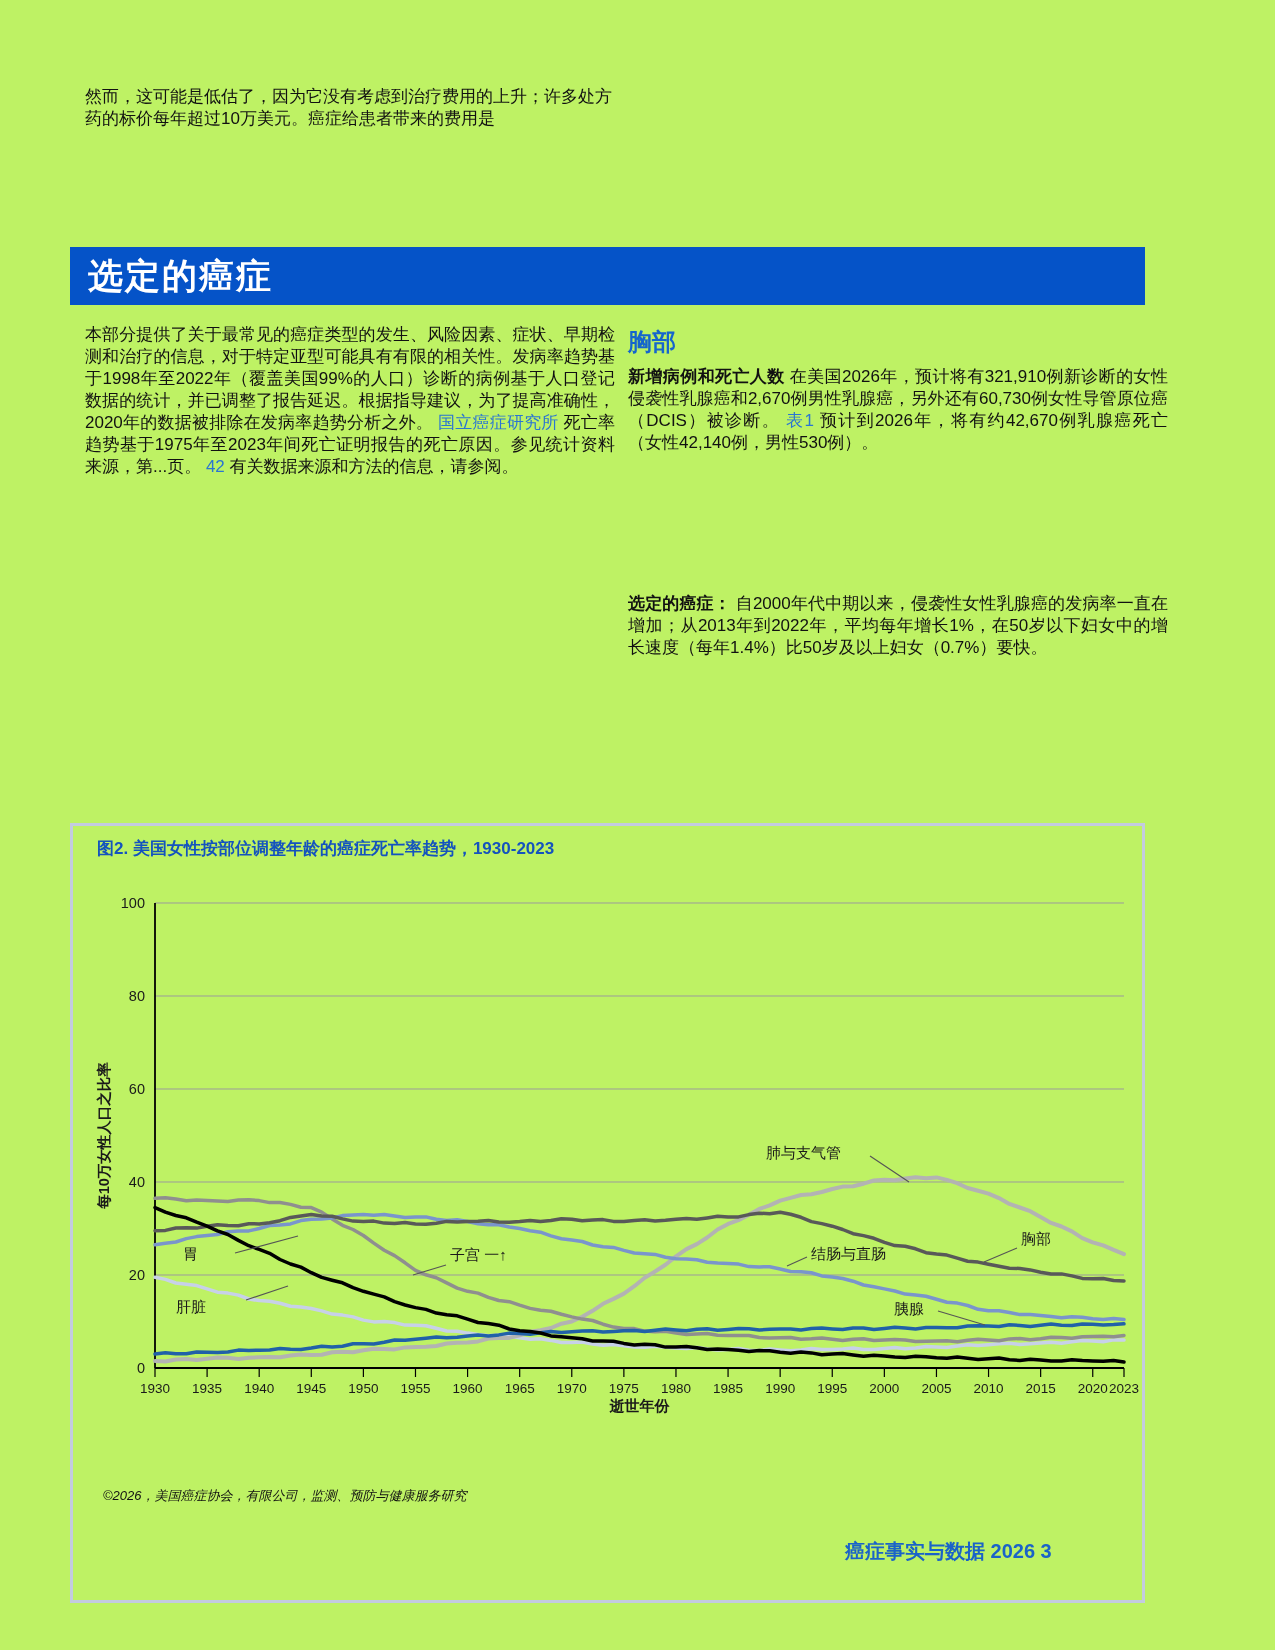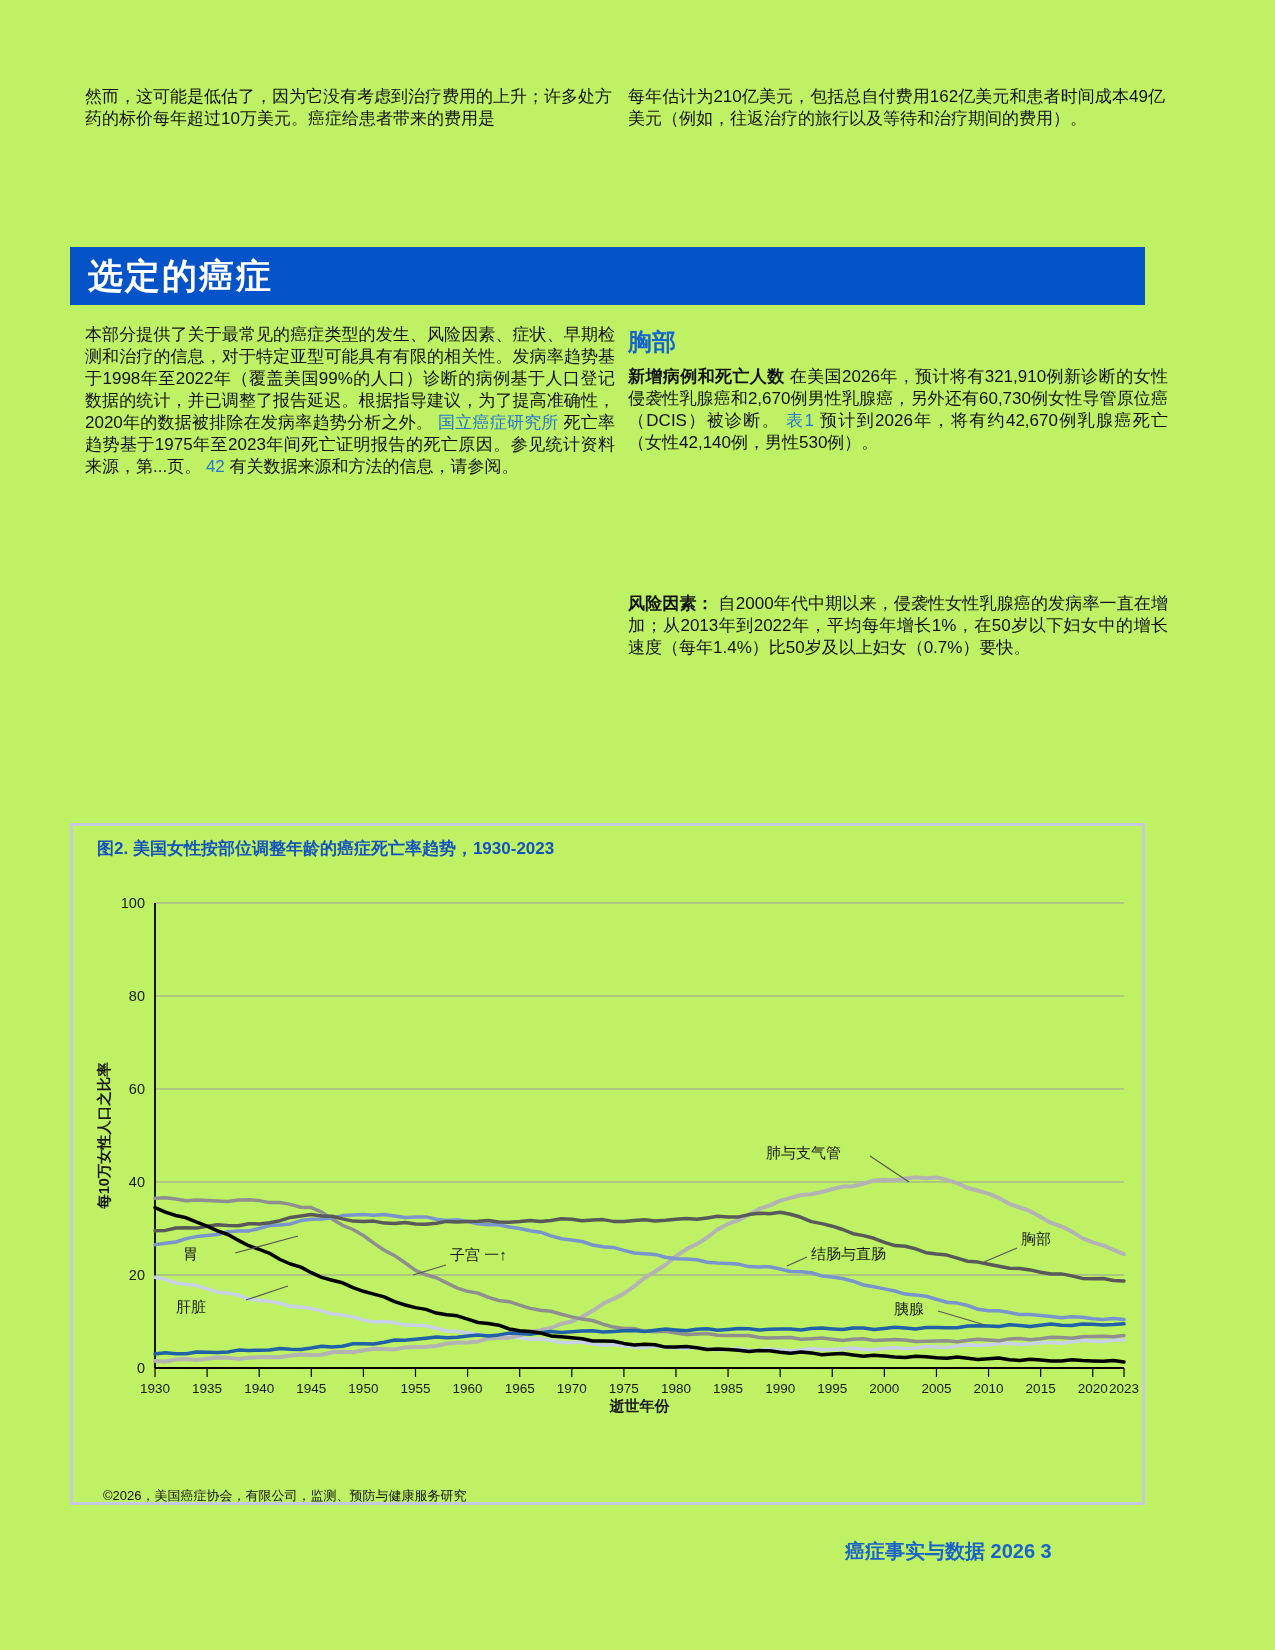--- a/index.html
+++ b/index.html
@@ -16,47 +16,46 @@
           background:var(--banner-bg);display:flex;align-items:center;text-align:right;}
   .banner span{color:#fff;font-size:35px;font-weight:bold;padding-left:18px;letter-spacing:2px;}
   .ov{left:85px;top:324px;width:530px;}
   .subhead{position:absolute;left:628px;top:326px;margin:0;font-size:24px;font-weight:bold;
            color:var(--heading-blue);}
   .b1{left:628px;top:366px;width:540px;}
   .b2{left:628px;top:593px;width:540px;}
   .seg-link{color:var(--link);}
   .seg-b{font-weight:bold;}
   .seg-sup{font-size:85%;position:relative;top:-3px;}
-  .figure-box{position:absolute;left:70px;top:823px;width:1075px;height:682px;
+  .figure-box{position:absolute;left:70px;top:823px;width:1075px;height:780px;
               border:3px solid var(--box-border);box-sizing:border-box;}
   .fig-title{position:absolute;left:24px;top:11px;font-size:17px;font-weight:bold;color:var(--title-blue);}
   #chart{position:absolute;left:0;top:0;width:1069px;height:692px;}
   .footnote{position:absolute;left:30px;top:603px;width:1013px;margin:0;
             font-size:13px;line-height:18px;text-align:justify;}
-  .footnote.f2{top:661px;}
+  .footnote.f2{top:661px;font-style:italic;}
   .footer{position:absolute;left:845px;top:1538px;font-size:20px;font-weight:bold;color:var(--footer-blue);}
   svg text{font-family:"Liberation Sans","DejaVu Sans",sans-serif;fill:#1a1a1a;}
 </style>
 </head>
 <body>
 
 <div class="page">
 
   <p class="para tl">然而，这可能是低估了，因为它没有考虑到治疗费用的上升；许多处方药的标价每年超过10万美元。癌症给患者带来的费用是</p>
-  <p class="para tr">每年估计为210亿美元，包括总自付费用162亿美元和患者时间成本49亿美元（例如，往返治疗的旅行以及等待和治疗期间的费用）。</p>
 
   <div class="banner">
     <span>选定的癌症</span>
   </div>
 
   <p class="para ov"><span>本部分提供了关于最常见的癌症类型的发生、风险因素、症状、早期检测和治疗的信息，对于特定亚型可能具有有限的相关性。发病率趋势基于1998年至2022年（覆盖美国99%的人口）诊断的病例基于人口登记数据的统计，并已调整了报告延迟。根据指导建议，为了提高准确性，2020年的数据被排除在发病率趋势分析之外。</span><span class="seg-link"> 国立癌症研究所 </span><span>死亡率趋势基于1975年至2023年间死亡证明报告的死亡原因。参见统计资料来源，第...页。</span><span class="seg-link"> 42 </span><span>有关数据来源和方法的信息，请参阅。</span></p>
 
   <h2 class="subhead">胸部</h2>
   <p class="para b1"><span class="seg-b">新增病例和死亡人数</span><span>  在美国2026年，预计将有321,910例新诊断的女性侵袭性乳腺癌和2,670例男性乳腺癌，另外还有60,730例女性导管原位癌（DCIS）被诊断。</span><span class="seg-link"> 表1 </span><span>预计到2026年，将有约42,670例乳腺癌死亡（女性42,140例，男性530例）。</span></p>
-  <p class="para b2"><span class="seg-b">风险因素：</span><span>  自2000年代中期以来，侵袭性女性乳腺癌的发病率一直在增加；从2013年到2022年，平均每年增长1%，在50岁以下妇女中的增长速度（每年1.4%）比50岁及以上妇女（0.7%）要快。</span></p>
+  <p class="para b2"><span class="seg-b">选定的癌症：</span><span>  自2000年代中期以来，侵袭性女性乳腺癌的发病率一直在增加；从2013年到2022年，平均每年增长1%，在50岁以下妇女中的增长速度（每年1.4%）比50岁及以上妇女（0.7%）要快。</span></p>
 
   <div class="figure-box">
     <div class="fig-title">图2. 美国女性按部位调整年龄的癌症死亡率趋势，1930-2023</div>
     <svg id="chart" viewBox="0 0 1069 692">
         <g>
           <line x1="82" y1="449" x2="1051" y2="449" stroke="#9b9b9b" stroke-width="1"></line>
           <line x1="82" y1="356" x2="1051" y2="356" stroke="#9b9b9b" stroke-width="1"></line>
           <line x1="82" y1="263" x2="1051" y2="263" stroke="#9b9b9b" stroke-width="1"></line>
           <line x1="82" y1="170" x2="1051" y2="170" stroke="#9b9b9b" stroke-width="1"></line>
           <line x1="82" y1="76.99999999999994" x2="1051" y2="76.99999999999994" stroke="#9b9b9b" stroke-width="1"></line>

